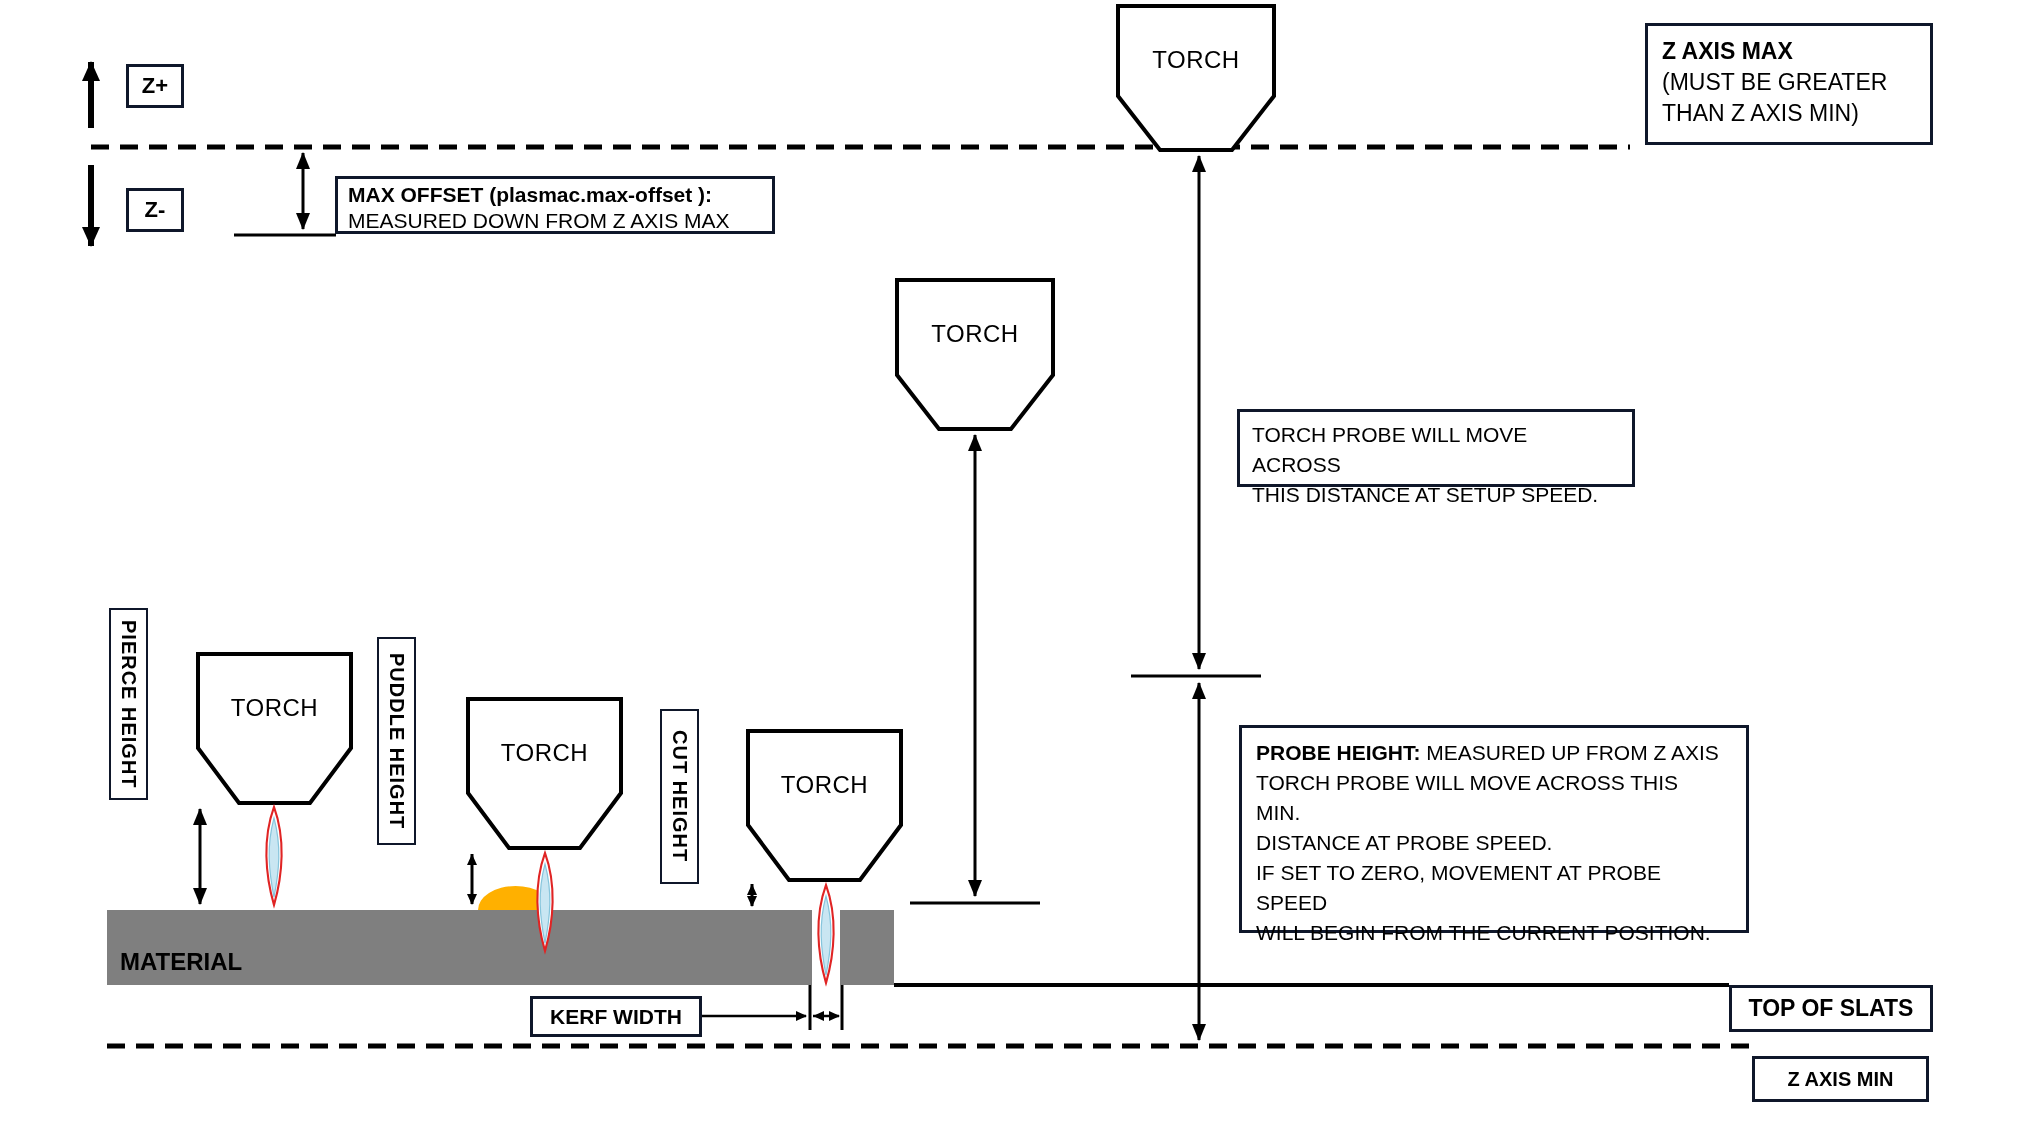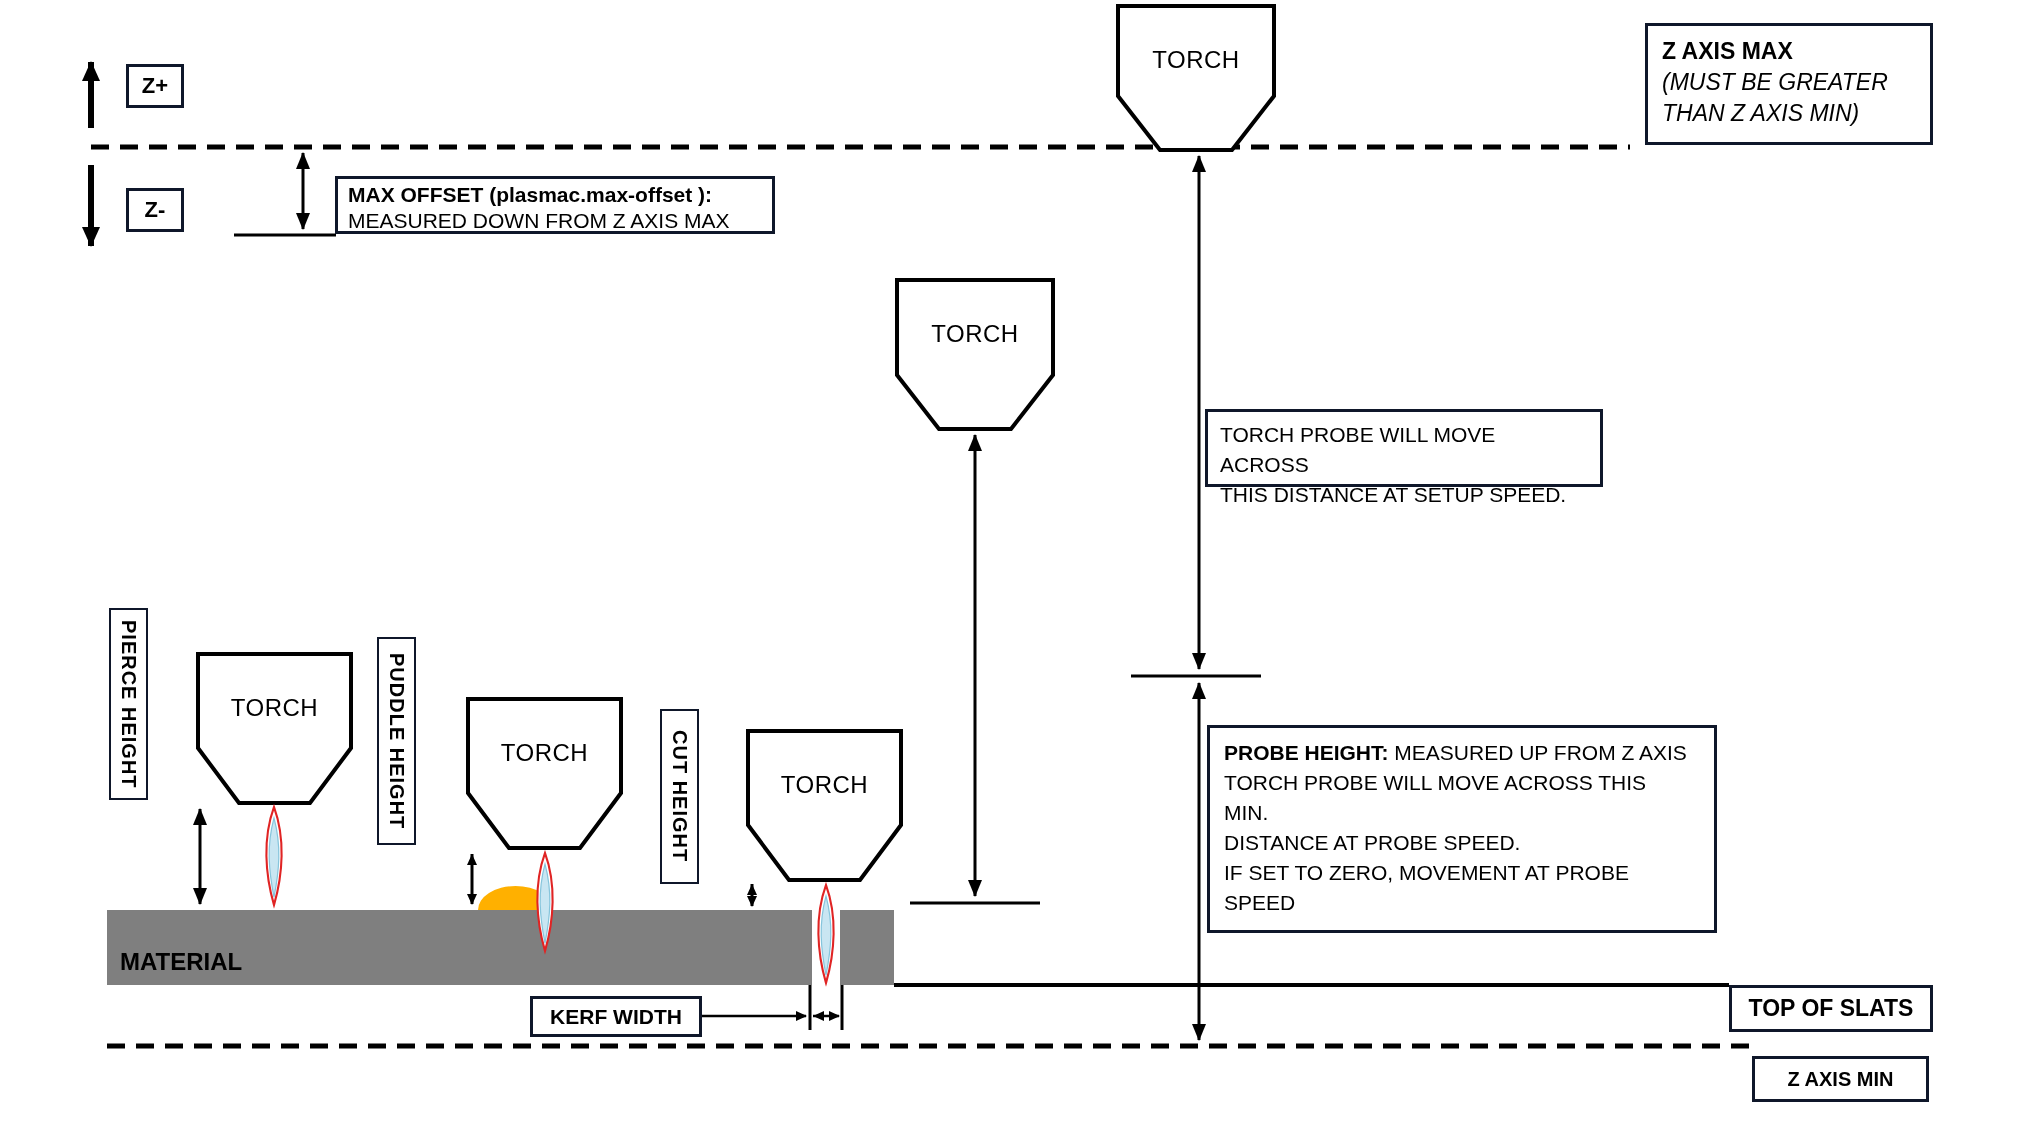--- a/index.html
+++ b/index.html
@@ -3,22 +3,22 @@
 <meta charset="utf-8">
 <style>
   * { box-sizing: border-box; margin: 0; padding: 0; }
   html, body { background: #ffffff; }
   body { font-family: "Liberation Sans", sans-serif; color: #000; }
   .canvas { position: relative; width: 2038px; height: 1145px; background: #fff; overflow: hidden; }
   .canvas > svg { position: absolute; left: 0; top: 0; }
   .box { position: absolute; background: #fff; border: 3px solid #0f172a; color: #000; }
   .center { display: flex; align-items: center; justify-content: center; }
   .b { font-weight: bold; }
-  .i { font-style: italic; }
-  .note { font-size: 21px; line-height: 30px; padding: 8px 12px; }
+  .i { }
+  .note { font-size: 21px; line-height: 30px; padding: 8px 12px; margin-left: 32px; }
   .axisbox { font-size: 22px; font-weight: bold; }
   .vlabel {
     border-width: 2px;
     writing-mode: vertical-rl; text-orientation: mixed;
     font-weight: bold; font-size: 20px; letter-spacing: 1px;
     display: flex; align-items: center; justify-content: center;
   }
   .torch-label { position: absolute; text-align: center; font-weight: normal; font-size: 24px; letter-spacing: .5px; }
   .caption { position: absolute; font-weight: bold; }
 </style>
@@ -118,20 +118,21 @@
   </div>
 
   <div class="box note" style="left:1207px; top:725px; width:510px; height:208px; padding:10px 14px;">
     <div>
       <span class="b">PROBE HEIGHT:</span><span> MEASURED UP FROM Z AXIS</span>
     </div>
     <div>TORCH PROBE WILL MOVE ACROSS THIS</div>
     <div>MIN.</div>
     <div>DISTANCE AT PROBE SPEED.</div>
     <div>IF SET TO ZERO,  MOVEMENT AT PROBE SPEED</div>
+    <div>WILL BEGIN FROM THE CURRENT POSITION.</div>
   </div>
 
   <div class="box vlabel" style="left:109px; top:608px; width:39px; height:192px;">
     <span>PIERCE HEIGHT</span>
   </div>
   <div class="box vlabel" style="left:377px; top:637px; width:39px; height:208px;">
     <span>PUDDLE HEIGHT</span>
   </div>
   <div class="box vlabel" style="left:660px; top:709px; width:39px; height:175px;">
     <span>CUT HEIGHT</span>

